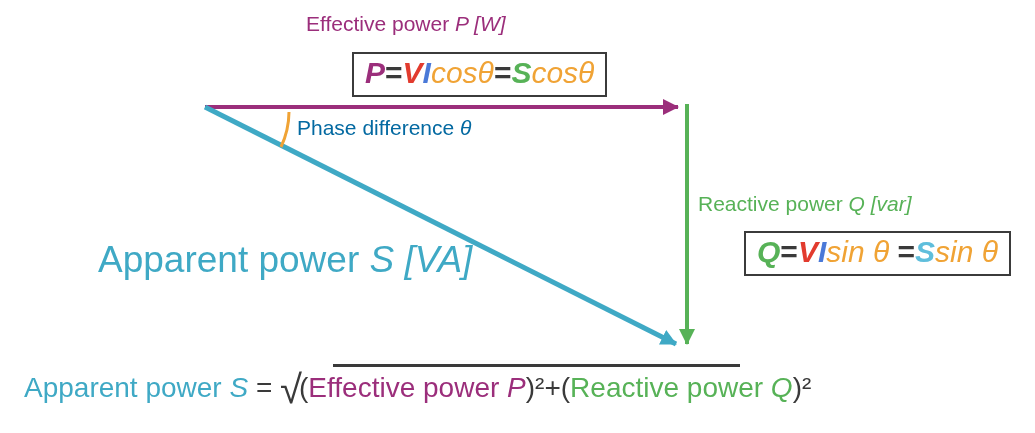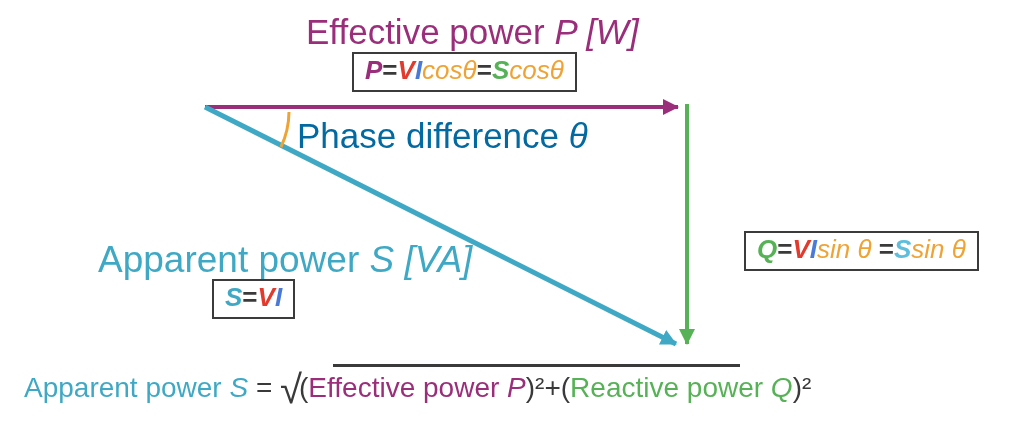--- a/index.html
+++ b/index.html
@@ -1,25 +1,25 @@
 <!DOCTYPE html>
 <html><head>
 <meta charset="utf-8">
 <style>
   html,body{margin:0;padding:0;background:#fff;}
   .canvas{
     position:relative;width:1035px;height:433px;background:#ffffff;overflow:hidden;
     font-family:"Liberation Sans","DejaVu Sans",sans-serif;
   }
   .canvas svg{position:absolute;left:0;top:0;}
-  .lbl{position:absolute;font-size:35px;line-height:1.15;white-space:nowrap;}
+  .lbl{position:absolute;font-size:21px;line-height:1.15;white-space:nowrap;}
   .it{font-style:italic;}
   .fbox{
     position:absolute;border:2px solid #3b3b3b;background:#fff;
-    padding:1px 11px 4px;font-size:26px;line-height:1.2;white-space:nowrap;
+    padding:1px 11px 4px;font-size:30px;line-height:1.2;white-space:nowrap;
   }
   .seg{white-space:pre;}
   .seg.letter{font-weight:bold;font-style:italic;}
   .seg.fn{font-style:italic;}
   .seg.eq{font-weight:bold;}
   .root{position:absolute;left:24px;top:371px;font-size:28px;white-space:nowrap;line-height:1.2;}
   .root .radical{font-size:40px;line-height:0;vertical-align:-6px;margin-right:-3px;font-weight:normal;}
   .root-bar{position:absolute;height:3px;}
 </style>
 </head>
@@ -50,31 +50,31 @@
   </div>
 
   <div class="fbox" style="left:352px;top:52px;">
     <span class="seg letter" style="color: rgb(155, 46, 123);">P</span><span class="seg eq" style="color: rgb(58, 58, 58);">=</span><span class="seg letter" style="color: rgb(226, 59, 46);">V</span><span class="seg letter" style="color: rgb(74, 121, 216);">I</span><span class="seg fn" style="color: rgb(240, 163, 53);">cosθ</span><span class="seg eq" style="color: rgb(58, 58, 58);">=</span><span class="seg letter" style="color: rgb(87, 178, 87);">S</span><span class="seg fn" style="color: rgb(240, 163, 53);">cosθ</span>
   </div>
 
   <div class="lbl" style="left: 297px; top: 116px; color: #0369a1;">
     <span>Phase difference </span><span class="it">θ</span>
   </div>
 
+  <div class="lbl" style="left: 698px; top: 192px; color: rgb(87, 178, 87);">
+    <span>Reactive power </span><span class="it">Q [var]</span>
+  </div>
 
   <div class="fbox" style="left:744px;top:231px;">
     <span class="seg letter" style="color: rgb(87, 178, 87);">Q</span><span class="seg eq" style="color: rgb(58, 58, 58);">=</span><span class="seg letter" style="color: rgb(226, 59, 46);">V</span><span class="seg letter" style="color: rgb(74, 121, 216);">I</span><span class="seg fn" style="color: rgb(240, 163, 53);">sin θ </span><span class="seg eq" style="color: rgb(58, 58, 58);">=</span><span class="seg letter" style="color: rgb(95, 190, 220);">S</span><span class="seg fn" style="color: rgb(240, 163, 53);">sin θ</span>
   </div>
 
   <div class="lbl" style="left: 98px; top: 239px; font-size: 37px; color: rgb(63, 169, 197);">
     <span>Apparent power </span><span class="it">S [VA]</span>
   </div>
 
-  <div class="fbox" style="left:212px;top:279px;">
-    <span class="seg letter" style="color: rgb(63, 169, 197);">S</span><span class="seg eq" style="color: rgb(58, 58, 58);">=</span><span class="seg letter" style="color: rgb(226, 59, 46);">V</span><span class="seg letter" style="color: rgb(74, 121, 216);">I</span>
-  </div>
 
   <div class="root">
     <span style="color: rgb(63, 169, 197);">Apparent power </span><span class="it" style="color: rgb(63, 169, 197);">S</span><span class="seg" style="color: rgb(58, 58, 58);"> = </span><span class="radical" style="color: rgb(58, 58, 58);">√</span><span style="color: rgb(58, 58, 58);">(</span><span style="color: rgb(155, 46, 123);">Effective power </span><span class="it" style="color: rgb(155, 46, 123);">P</span><span style="color: rgb(58, 58, 58);">)²</span><span style="color: rgb(58, 58, 58);">+</span><span style="color: rgb(58, 58, 58);">(</span><span style="color: rgb(87, 178, 87);">Reactive power </span><span class="it" style="color: rgb(87, 178, 87);">Q</span><span style="color: rgb(58, 58, 58);">)²</span>
   </div>
   <div class="root-bar" style="left: 333px; top: 364px; width: 407px; background: rgb(58, 58, 58);"></div>
 
 </div>
 
 </body></html>

